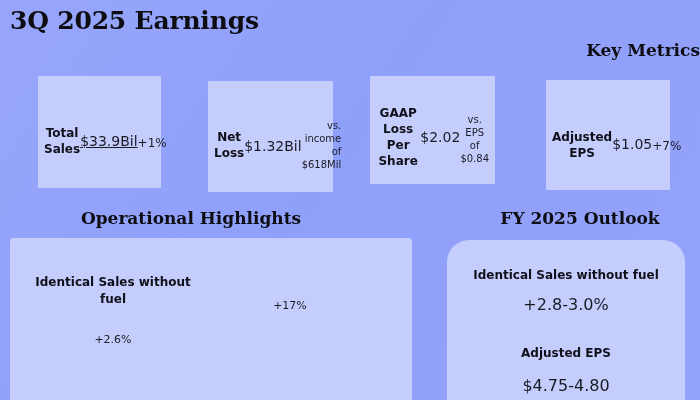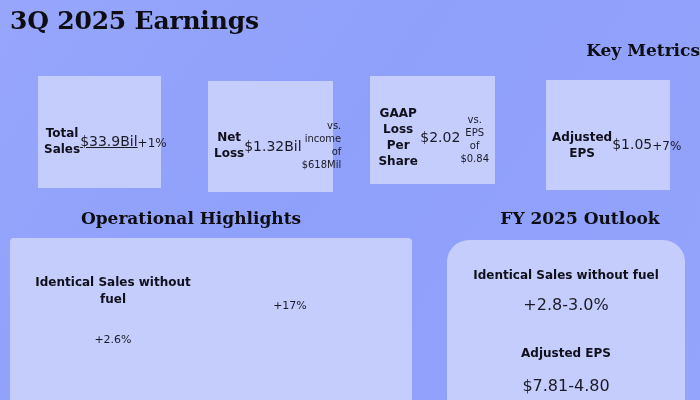--- a/index.html
+++ b/index.html
@@ -231,17 +231,17 @@
 
   <div class="section-heading" id="heading-outlook">FY 2025 Outlook</div>
 
   <div id="panel-outlook">
     <div class="outlook-row" id="outlook-row-0">
       <div class="outlook-label">Identical Sales without fuel</div>
       <div class="outlook-value">+2.8-3.0%</div>
     </div>
     <div class="outlook-row" id="outlook-row-1">
       <div class="outlook-label">Adjusted EPS</div>
-      <div class="outlook-value">$7.81-4.80</div>
+      <div class="outlook-value">$4.75-4.80</div>
     </div>
   </div>
 
 </div>
 
 </body></html>

